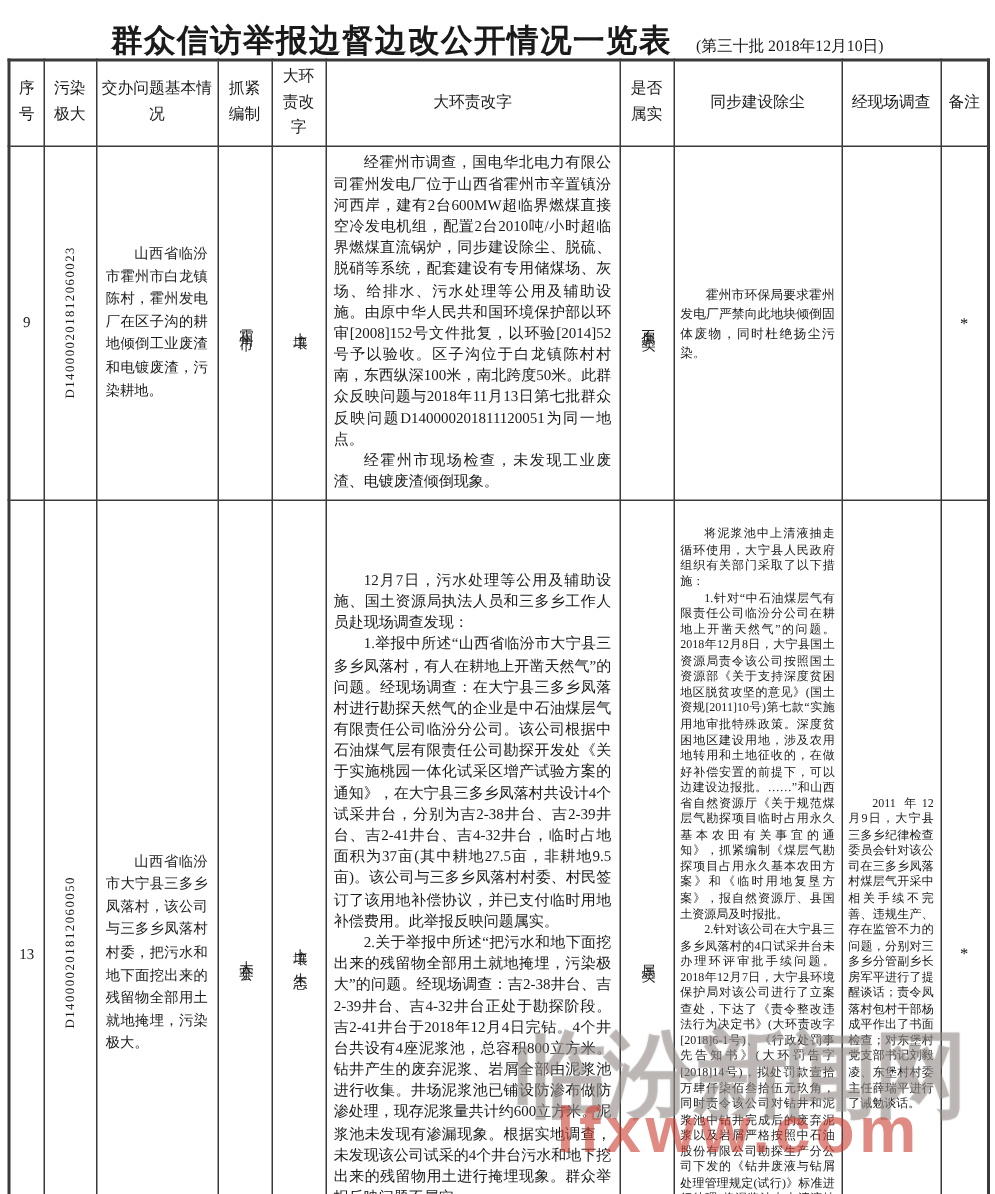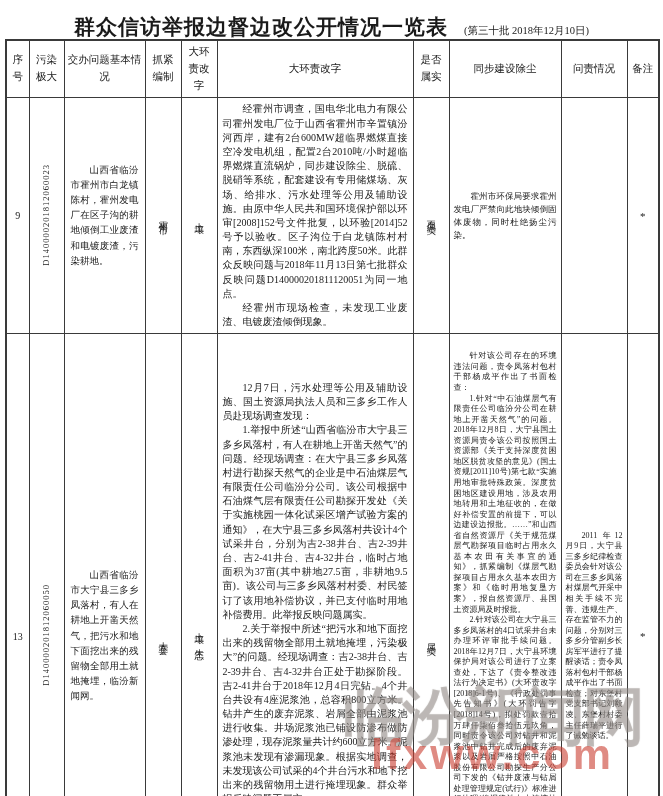--- a/index.html
+++ b/index.html
@@ -157,21 +157,21 @@
     <thead>
       <tr>
         <th>序号</th>
         <th>污染极大</th>
         <th>交办问题基本情况</th>
         <th>抓紧编制</th>
         <th>大环责改字</th>
         <th>大环责改字</th>
         <th>是否属实</th>
         <th>同步建设除尘</th>
-        <th>问责情况</th>
+        <th>经现场调查</th>
         <th>备注</th>
       </tr>
     </thead>
     <tbody>
       <tr class="row-9">
         <td class="center">9</td>
         <td class="center"><span class="case-no">D140000201812060023</span></td>
         <td class="problem">
             <p>山西省临汾市霍州市白龙镇陈村，霍州发电厂在区子沟的耕地倾倒工业废渣和电镀废渣，污染耕地。</p>
           </td>
@@ -186,33 +186,33 @@
           <p style="font-size:8.5px;line-height:1.5">霍州市环保局要求霍州发电厂严禁向此地块倾倒固体废物，同时杜绝扬尘污染。</p>
         </td>
         <td class="narrowtext"></td>
         <td class="remark">*</td>
       </tr>
 
       <tr class="row-13">
         <td class="center">13</td>
         <td class="center"><span class="case-no">D140000201812060050</span></td>
         <td class="problem">
-            <p>山西省临汾市大宁县三多乡凤落村，有人在耕地上开凿天然气，把污水和地下面挖出来的残留物全部用土就地掩埋，临汾新闻网。</p>
+            <p>山西省临汾市大宁县三多乡凤落村，该公司与三多乡凤落村村委，把污水和地下面挖出来的残留物全部用土就地掩埋，污染极大。</p>
           </td>
         <td class="center"><span class="vtext">大宁县</span></td>
         <td class="center"><span class="vtext">土壤 生态</span></td>
         <td class="longtext">
           <p>12月7日，污水处理等公用及辅助设施、国土资源局执法人员和三多乡工作人员赴现场调查发现：</p>
           <p>1.举报中所述“山西省临汾市大宁县三多乡凤落村，有人在耕地上开凿天然气”的问题。经现场调查：在大宁县三多乡凤落村进行勘探天然气的企业是中石油煤层气有限责任公司临汾分公司。该公司根据中石油煤气层有限责任公司勘探开发处《关于实施桃园一体化试采区增产试验方案的通知》，在大宁县三多乡凤落村共设计4个试采井台，分别为吉2-38井台、吉2-39井台、吉2-41井台、吉4-32井台，临时占地面积为37亩(其中耕地27.5亩，非耕地9.5亩)。该公司与三多乡凤落村村委、村民签订了该用地补偿协议，并已支付临时用地补偿费用。此举报反映问题属实。</p>
           <p>2.关于举报中所述“把污水和地下面挖出来的残留物全部用土就地掩埋，污染极大”的问题。经现场调查：吉2-38井台、吉2-39井台、吉4-32井台正处于勘探阶段。吉2-41井台于2018年12月4日完钻。4个井台共设有4座泥浆池，总容积800立方米。钻井产生的废弃泥浆、岩屑全部由泥浆池进行收集。井场泥浆池已铺设防渗布做防渗处理，现存泥浆量共计约600立方米。泥浆池未发现有渗漏现象。根据实地调查，未发现该公司试采的4个井台污水和地下挖出来的残留物用土进行掩埋现象。群众举报反映问题不属实。</p>
           <p>3.该公司在三多乡凤落村的4口试采井台未办理环评审批手续。2018年10月30日，该公司委托山西清泽阳光环保科技有限公司编制《桃园一体化试采区增产试验项目报告表》，目前该项目报告表已基本编制完成。</p>
         </td>
         <td class="center"><span class="vtext">属实</span></td>
         <td class="narrowtext">
-          <p>针对该公司存在的环境违法问题，责令凤落村包村干部杨成平作出了书面检查：</p>
+          <p>将泥浆池中上清液抽走循环使用，大宁县人民政府组织有关部门采取了以下措施：</p>
           <p>1.针对“中石油煤层气有限责任公司临汾分公司在耕地上开凿天然气”的问题。2018年12月8日，大宁县国土资源局责令该公司按照国土资源部《关于支持深度贫困地区脱贫攻坚的意见》(国土资规[2011]10号)第七款“实施用地审批特殊政策。深度贫困地区建设用地，涉及农用地转用和土地征收的，在做好补偿安置的前提下，可以边建设边报批。……”和山西省自然资源厅《关于规范煤层气勘探项目临时占用永久基本农田有关事宜的通知》，抓紧编制《煤层气勘探项目占用永久基本农田方案》和《临时用地复垦方案》，报自然资源厅、县国土资源局及时报批。</p>
           <p>2.针对该公司在大宁县三多乡凤落村的4口试采井台未办理环评审批手续问题。2018年12月7日，大宁县环境保护局对该公司进行了立案查处，下达了《责令整改违法行为决定书》(大环责改字[2018]6-1号)、《行政处罚事先告知书》(大环罚告字[2018]14号)，拟处罚款壹拾万肆仟柒佰叁拾伍元玖角，同时责令该公司对钻井和泥浆池中钻井完成后的废弃泥浆以及岩屑严格按照中石油股份有限公司勘探生产分公司下发的《钻井废液与钻屑处理管理规定(试行)》标准进行处理(将泥浆池中上清液抽走循环使用，剩余废水与废弃泥浆，掺一起无害化固化处理后覆土掩埋)，并要求该公司立即停止施工，在相关环保手续完善后方可继续施工。</p>
           <p>截至2018年12月8日，中石油煤层气有限责任公司临汾分公司在大宁县三多乡凤落村试采的4个井台已全部停止施工。</p>
         </td>
         <td class="narrowtext">
           <p>2011 年12月9日，大宁县三多乡纪律检查委员会针对该公司在三多乡凤落村煤层气开采中相关手续不完善、违规生产、存在监管不力的问题，分别对三多乡分管副乡长房军平进行了提醒谈话；责令凤落村包村干部杨成平作出了书面检查；对东堡村党支部书记刘毅凌、东堡村村委主任薛瑞平进行了诫勉谈话。</p>
         </td>
         <td class="remark">*</td>
       </tr>
 

